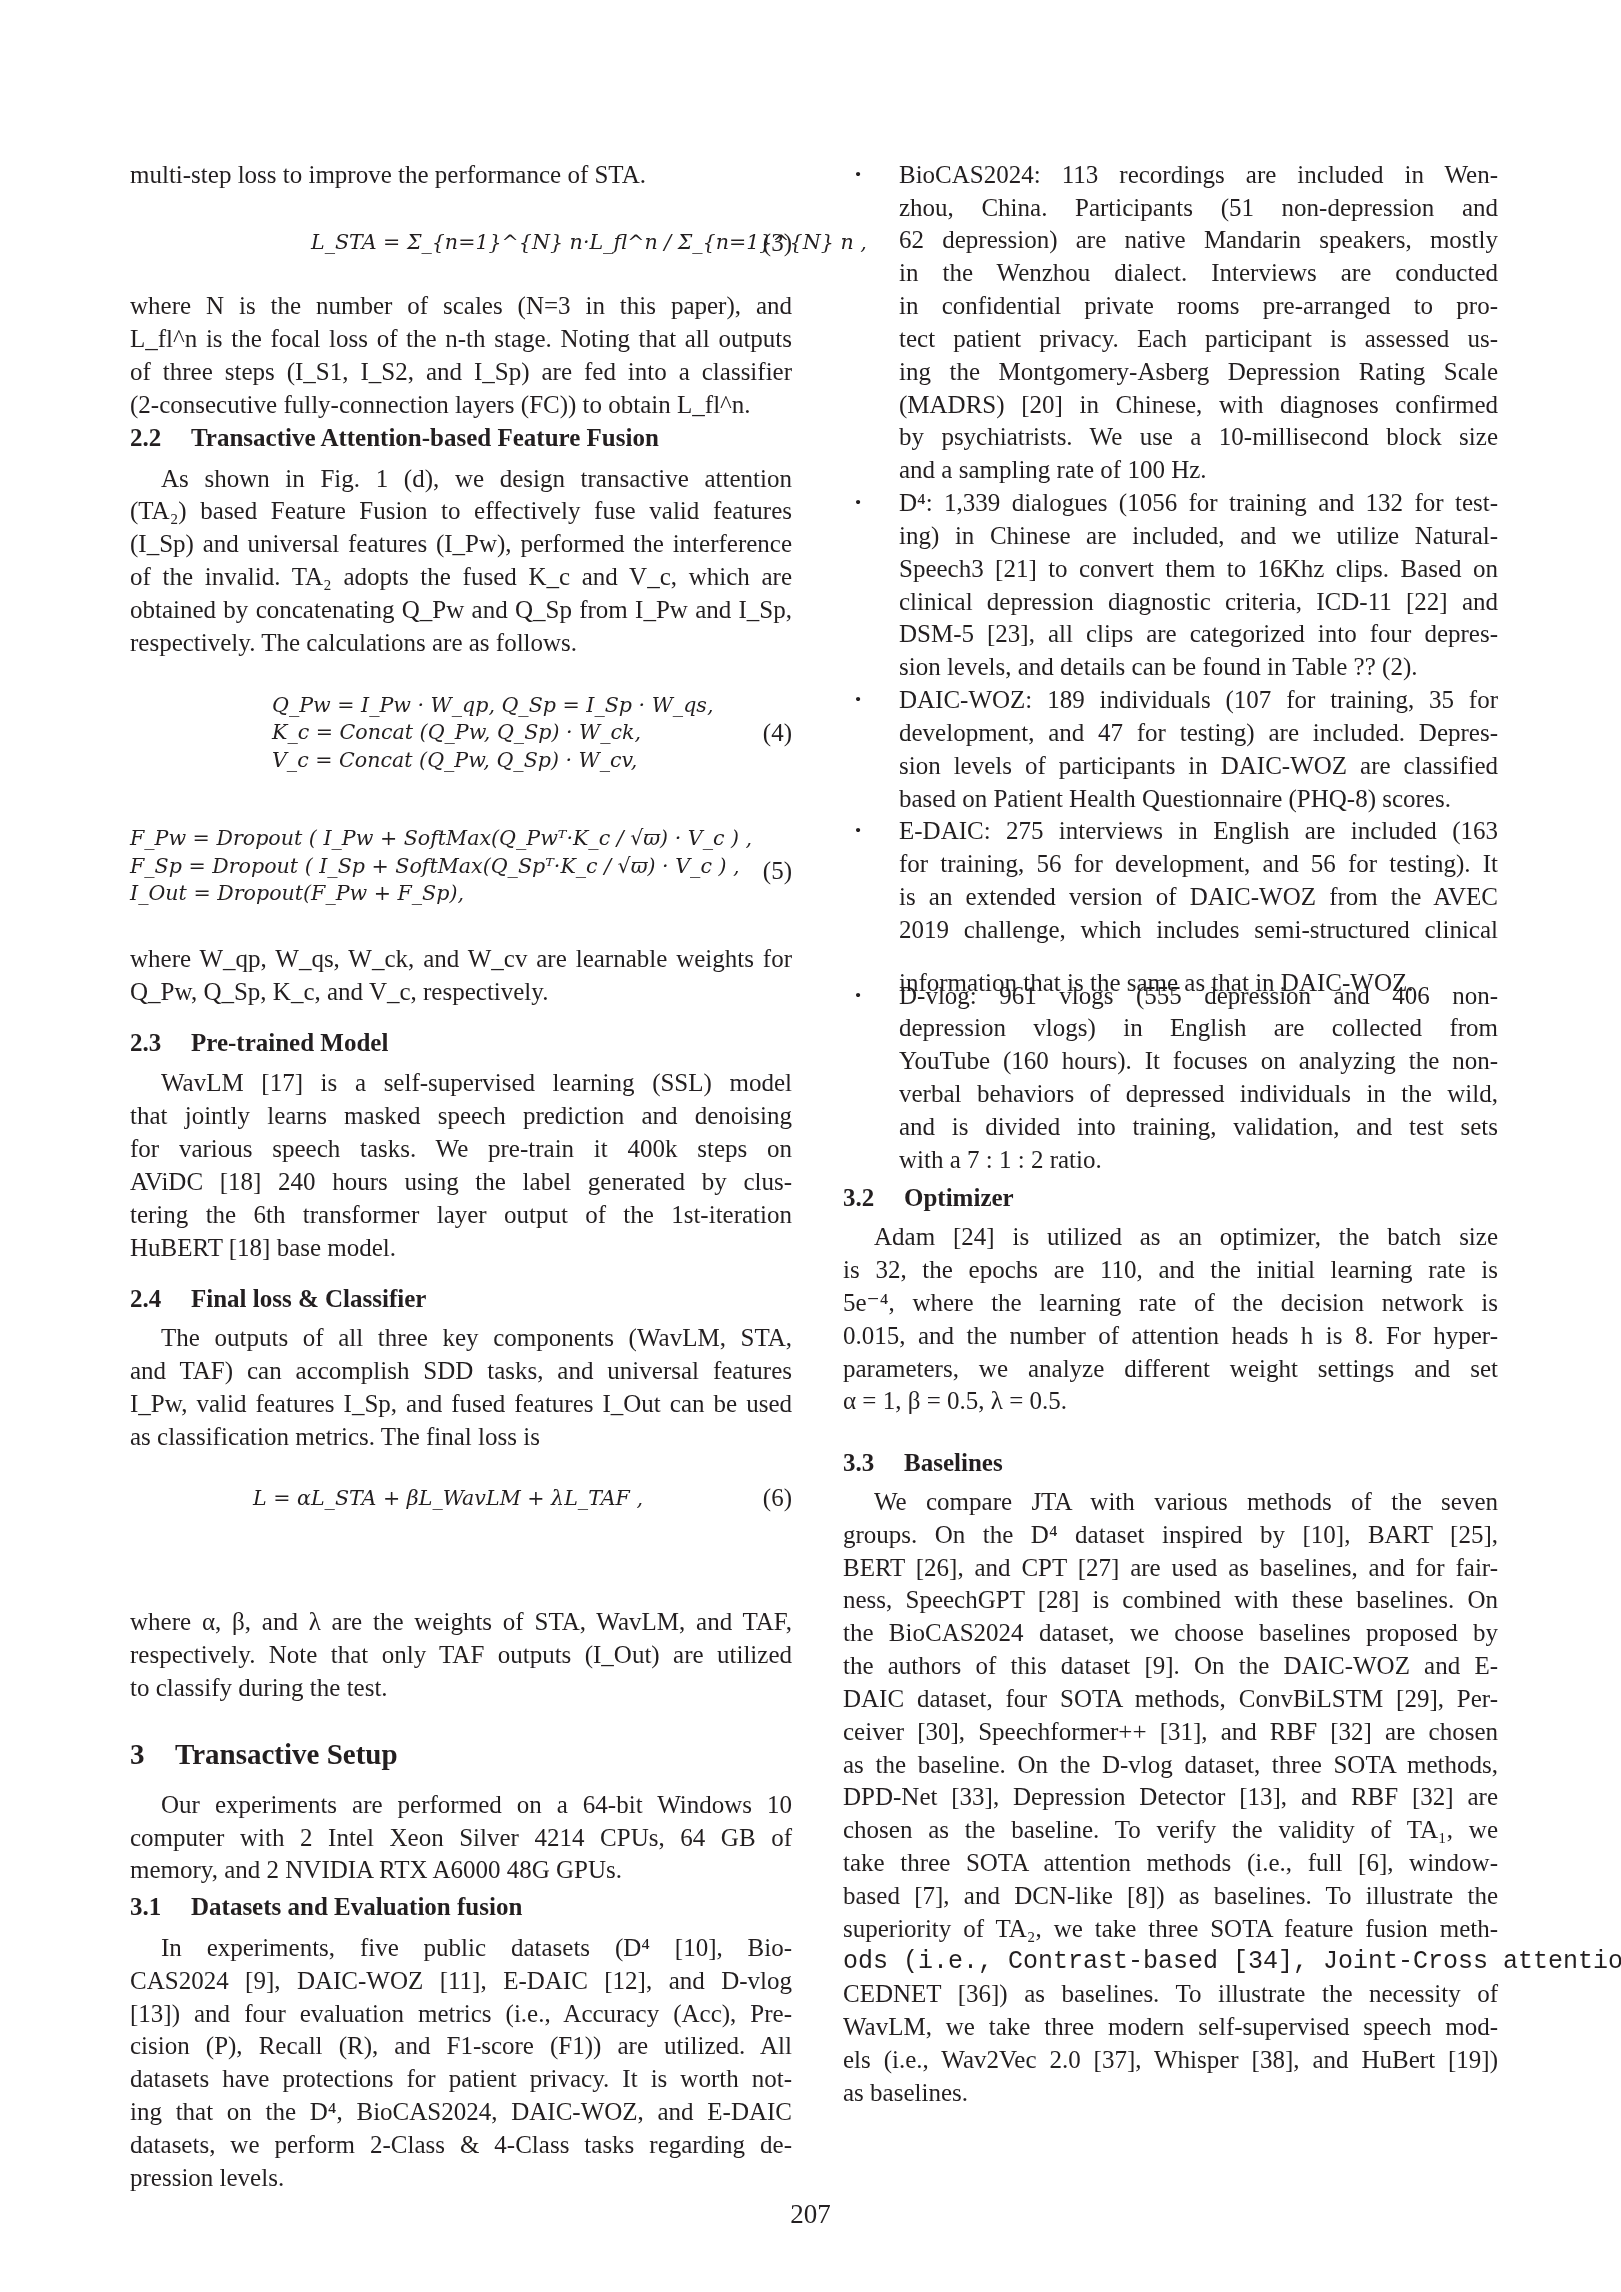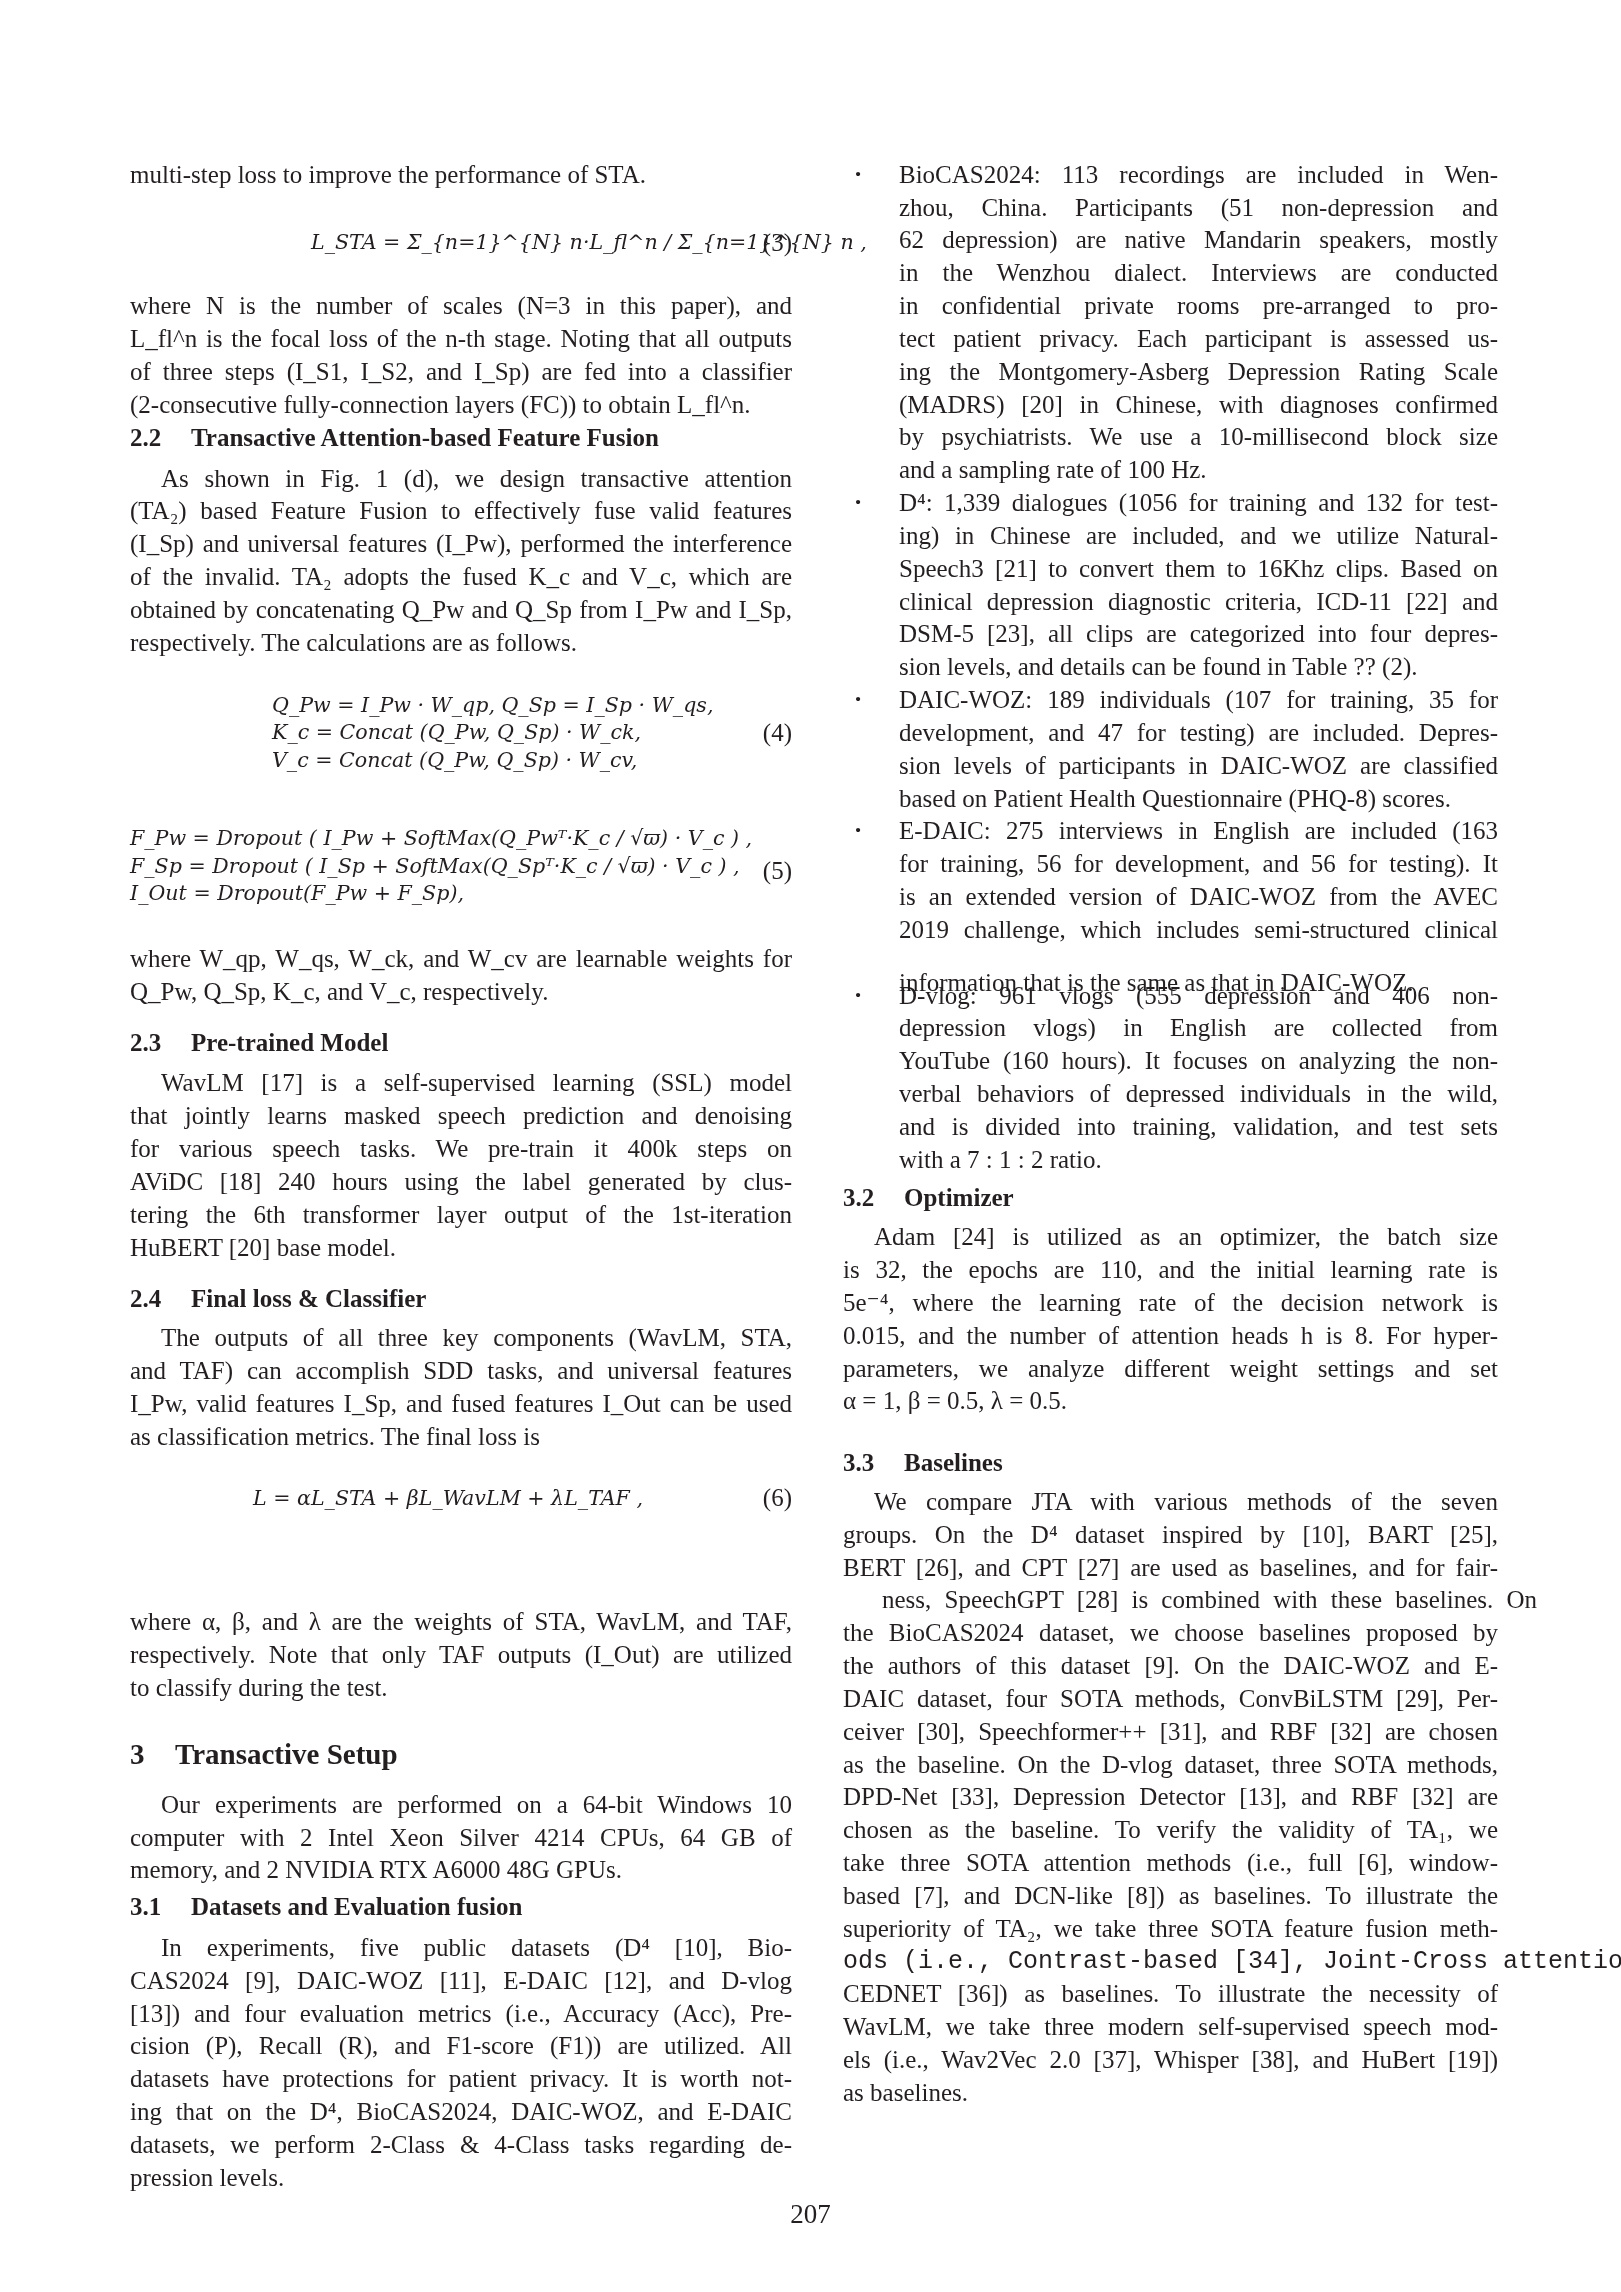--- a/index.html
+++ b/index.html
@@ -48,21 +48,21 @@
     <div class="eq" style="top: 880px; left: 0px;">I_Out = Dropout(F_Pw + F_Sp),</div>
     <div class="eqno" style="top: 856px;">(5)</div>
     <div class="ln" style="top: 944px;">where W_qp, W_qs, W_ck, and W_cv are learnable weights for</div>
     <div class="ln last" style="top: 977px;">Q_Pw, Q_Sp, K_c, and V_c, respectively.</div>
     <div class="hd" style="top: 1028px;"><span class="num">2.3</span><span>Pre-trained Model</span></div>
     <div class="ln ind" style="top: 1068px;">WavLM [17] is a self-supervised learning (SSL) model</div>
     <div class="ln" style="top: 1101px;">that jointly learns masked speech prediction and denoising</div>
     <div class="ln" style="top: 1134px;">for various speech tasks.  We pre-train it 400k steps on</div>
     <div class="ln" style="top: 1167px;">AViDC [18] 240 hours using the label generated by clus-</div>
     <div class="ln" style="top: 1200px;">tering the 6th transformer layer output of the 1st-iteration</div>
-    <div class="ln last" style="top: 1233px;">HuBERT [20] base model.</div>
+    <div class="ln last" style="top: 1233px;">HuBERT [18] base model.</div>
     <div class="hd" style="top: 1284px;"><span class="num">2.4</span><span>Final loss &amp; Classifier</span></div>
     <div class="ln ind" style="top: 1323px;">The outputs of all three key components (WavLM, STA,</div>
     <div class="ln" style="top: 1356px;">and TAF) can accomplish SDD tasks, and universal features</div>
     <div class="ln" style="top: 1389px;">I_Pw, valid features I_Sp, and fused features I_Out can be used</div>
     <div class="ln last" style="top: 1422px;">as classification metrics. The final loss is</div>
     <div class="eq" style="top: 1485px; left: 123px;">L = αL_STA + βL_WavLM + λL_TAF ,</div>
     <div class="eqno" style="top: 1483px;">(6)</div>
     <div class="ln" style="top: 1607px;">where α, β, and λ are the weights of STA, WavLM, and TAF,</div>
     <div class="ln" style="top: 1640px;">respectively. Note that only TAF outputs (I_Out) are utilized</div>
     <div class="ln last" style="top: 1673px;">to classify during the test.</div>
@@ -122,21 +122,21 @@
       <div class="ln ind" style="top: 1222px;">Adam [24] is utilized as an optimizer, the batch size</div>
       <div class="ln" style="top: 1255px;">is 32, the epochs are 110, and the initial learning rate is</div>
       <div class="ln" style="top: 1288px;">5e⁻⁴, where the learning rate of the decision network is</div>
       <div class="ln" style="top: 1321px;">0.015, and the number of attention heads h is 8. For hyper-</div>
       <div class="ln" style="top: 1354px;">parameters, we analyze different weight settings and set</div>
       <div class="ln last" style="top: 1386px;">α = 1, β = 0.5, λ = 0.5.</div>
       <div class="hd" style="top: 1448px;"><span class="num">3.3</span><span>Baselines</span></div>
       <div class="ln ind" style="top: 1487px;">We compare JTA with various methods of the seven</div>
       <div class="ln" style="top: 1520px;">groups.  On the D⁴ dataset inspired by [10], BART [25],</div>
       <div class="ln" style="top: 1553px;">BERT [26], and CPT [27] are used as baselines, and for fair-</div>
-      <div class="ln" style="top: 1585px; margin-left: 39px;">ness, SpeechGPT [28] is combined with these baselines. On</div>
+      <div class="ln" style="top: 1585px;">ness, SpeechGPT [28] is combined with these baselines. On</div>
       <div class="ln" style="top: 1618px;">the BioCAS2024 dataset, we choose baselines proposed by</div>
       <div class="ln" style="top: 1651px;">the authors of this dataset [9].  On the DAIC-WOZ and E-</div>
       <div class="ln" style="top: 1684px;">DAIC dataset, four SOTA methods, ConvBiLSTM [29], Per-</div>
       <div class="ln" style="top: 1717px;">ceiver [30], Speechformer++ [31], and RBF [32] are chosen</div>
       <div class="ln" style="top: 1750px;">as the baseline. On the D-vlog dataset, three SOTA methods,</div>
       <div class="ln" style="top: 1782px;">DPD-Net [33], Depression Detector [13], and RBF [32] are</div>
       <div class="ln" style="top: 1815px;">chosen as the baseline.  To verify the validity of TA₁, we</div>
       <div class="ln" style="top: 1848px;">take three SOTA attention methods (i.e., full [6], window-</div>
       <div class="ln" style="top: 1881px;">based [7], and DCN-like [8]) as baselines.  To illustrate the</div>
       <div class="ln" style="top: 1914px;">superiority of TA₂, we take three SOTA feature fusion meth-</div>

